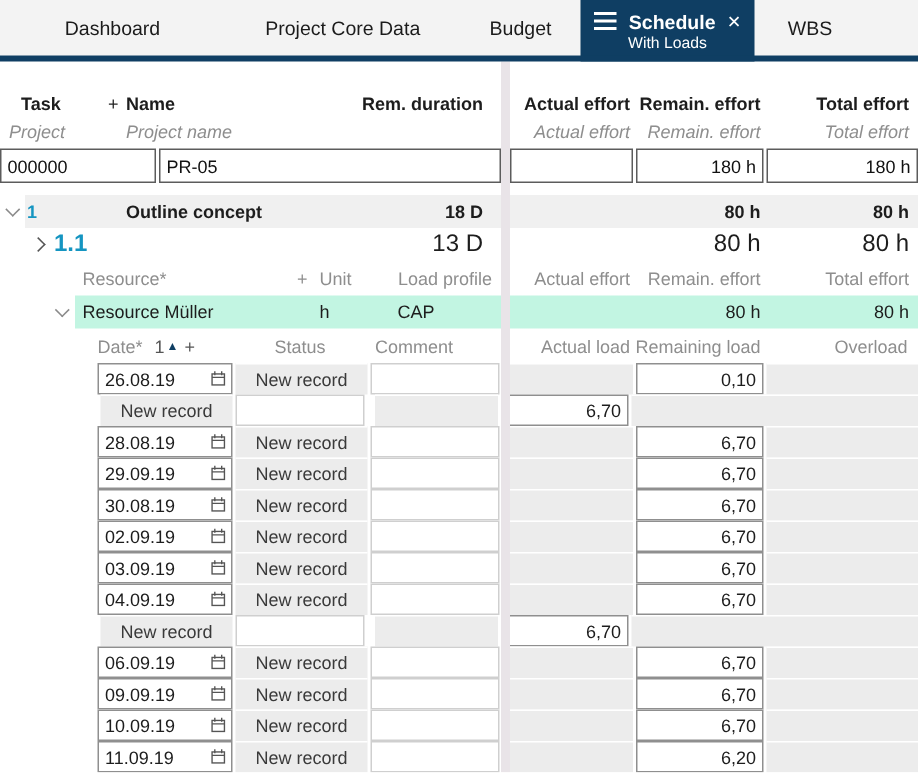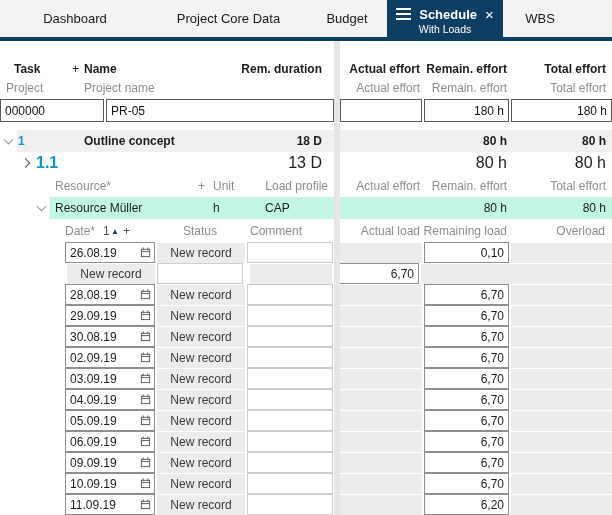--- a/index.html
+++ b/index.html
@@ -16,21 +16,21 @@
   .hamb{display:inline-block;width:15px;}
   .hamb i{display:block;height:2px;background:#fff;}
   .hamb i + i{margin-top:3px;}
   .closex{font-weight:400;font-size:15px;line-height:1;}
   .tabsub{font-size:10.5px;font-weight:400;margin-top:1px;}
 
   
   .ar{position:absolute;left:0;width:612px;}
   .ar > span{position:absolute;top:50%;transform:translateY(-50%);white-space:nowrap;}
   .h1{top:60px;height:18px;font-size:12px;font-weight:700;color:#1d1d1d;}
-  .h2{top:79px;height:18px;font-size:12px;color:#8e8e8e;}
+  .h2{top:79px;height:18px;font-size:12px;color:#8e8e8e;font-style:italic;}
   .rhead{top:175px;height:21px;font-size:12px;color:#8e8e8e;}
   .dhead{top:220px;height:21px;font-size:12px;color:#8e8e8e;}
   .trow1{top:130px;height:22px;font-size:12px;font-weight:700;color:#1d1d1d;
          background:linear-gradient(to right,#fff 17px,#f0f0f0 17px);}
   .trow2{top:152px;height:22px;font-size:16px;color:#1d1d1d;}
   .grow{top:197px;height:22px;font-size:12px;color:#1d1d1d;
         background:linear-gradient(to right,#fff 50px,#c2f5e2 50px);}
   .num{color:#1595c1;font-weight:700;}
   .chev{display:inline-block;width:6px;height:6px;border-right:1.6px solid #8a8a8a;border-bottom:1.6px solid #8a8a8a;}
   .chev-d{transform:translateY(-70%) rotate(45deg) !important;}
@@ -314,29 +314,20 @@
     <div class="scell">New record</div>
     <div class="ccell"></div>
     <div class="gsp"></div>
     <div class="acell"></div>
     <div class="rcell">6,70</div>
     <div class="ocell"></div>
   </div>
 
   <div class="lrow lr8">
     <div class="gut"></div>
-    <div class="dcell">
-      <span>05.09.19</span>
-      <span class="calic">
-          <svg width="11" height="11" viewBox="0 0 12 12" fill="none" stroke="#555" stroke-width="1">
-            <rect x="1.5" y="2.5" width="9" height="8"></rect>
-            <path d="M3.5 0.5v3M8.5 0.5v3M1.5 5h9"></path>
-          </svg>
-        </span>
-    </div>
     <div class="scell">New record</div>
     <div class="ccell"></div>
     <div class="gsp"></div>
     <div class="acell"></div>
     <div class="rcell">6,70</div>
     <div class="ocell"></div>
   </div>
 
   <div class="lrow lr9">
     <div class="gut"></div>

